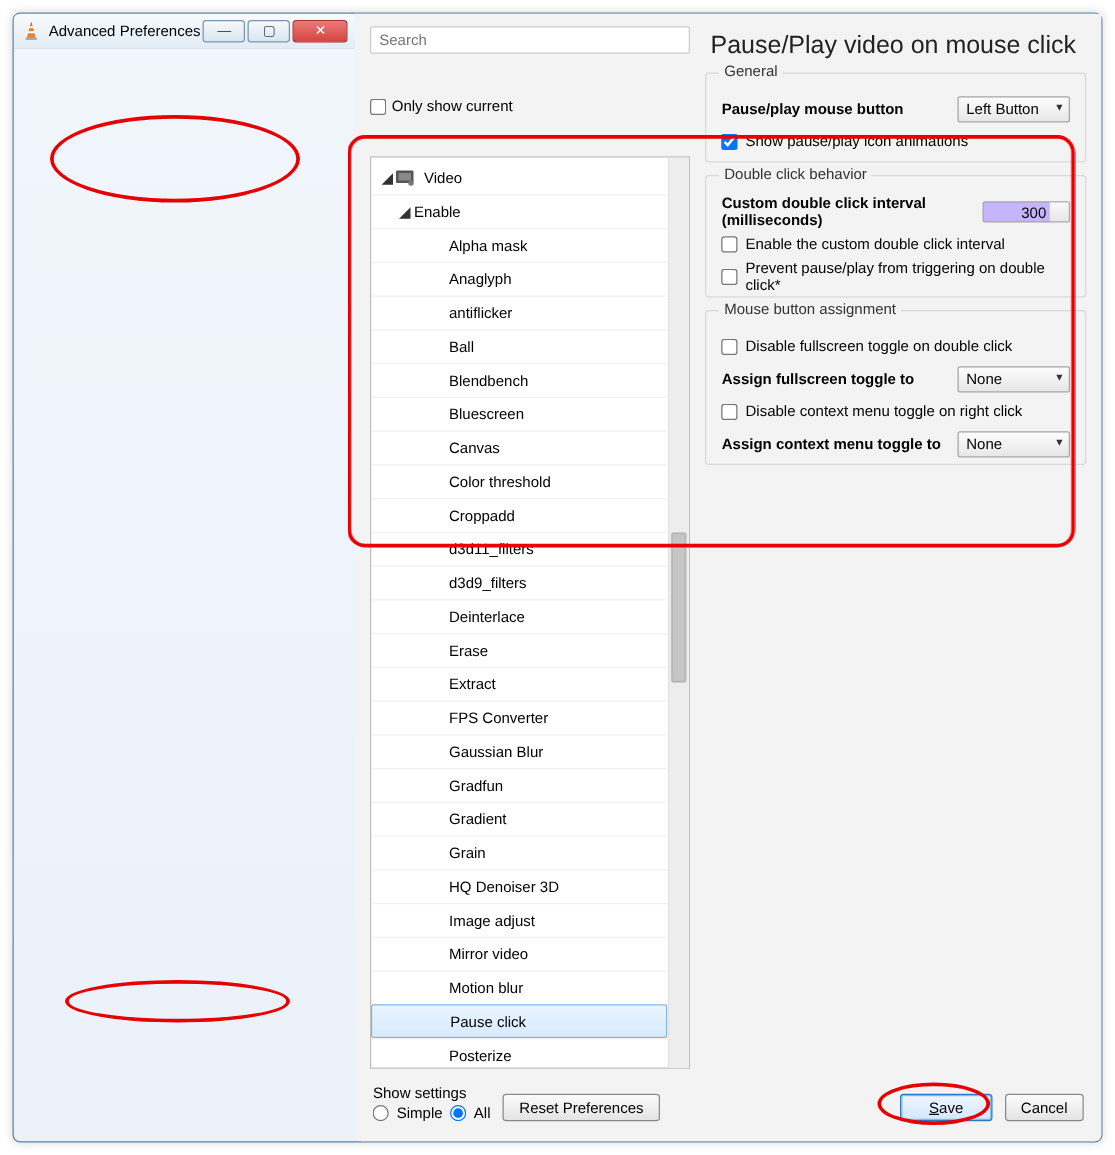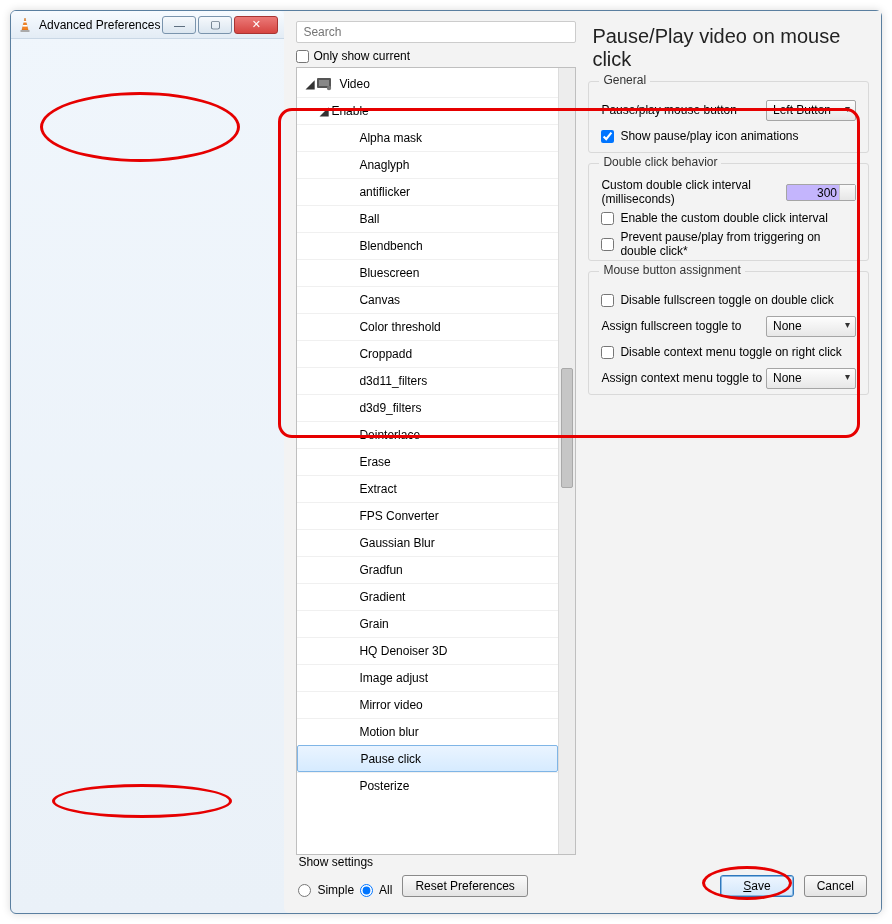--- a/index.html
+++ b/index.html
@@ -12,21 +12,21 @@
 .titlebar .title { flex:1; font-size:12px; color:#000; }
 .titlebar .win-buttons { display:flex; gap:0; }
 .titlebar .win-btn { width:34px; height:18px; border:1px solid #7a94ad; background:linear-gradient(#f6f9fc,#dbe6f0); border-radius:3px; margin-left:2px; display:flex; align-items:center; justify-content:center; font-size:11px; color:#33475a; }
 .titlebar .win-btn.close { background:linear-gradient(#eb7a78,#d64541); color:#fff; border-color:#a83432; width:44px; }
 
 .client { flex:1; background:#f3f3f3; border-bottom-left-radius:5px; border-bottom-right-radius:5px; padding:10px 12px 10px 12px; display:flex; flex-direction:column; position:relative; }
 
 .main-row { flex:1; display:flex; gap:12px; min-height:0; }
 
 
-.sidebar { width:280px; display:flex; flex-direction:column; }
+.sidebar { width:256px; display:flex; flex-direction:column;gap:29px; }
 .search-input { height:22px; border:1px solid #ccc; background:#fff; padding:2px 6px; color:#777; border-radius:2px; margin-bottom:4px; }
 .only-row { display:flex; align-items:center; gap:4px; height:18px; margin-bottom:2px; }
 .only-row input { width:13px; height:13px; }
 .tree-wrap { flex:1; border:1px solid #bfbfbf; background:#fff; overflow:hidden; display:flex; position:relative; }
 .tree { flex:1; overflow-y:auto; padding:2px 0; }
 .tree-item { height:27px; display:flex; align-items:center; padding-left:8px; border-top:1px solid #f0f0f0; white-space:nowrap; cursor:default; font-size:12px; }
 .tree-item:first-child { border-top:none; }
 .tree-item.selected { background:linear-gradient(#eaf4ff,#d6ebff); border:1px solid #7fb5e6; border-radius:2px; }
 .tree-item .arrow { width:12px; display:inline-block; color:#333; }
 .indent-1 { padding-left:22px; }
@@ -34,32 +34,32 @@
 .tree .vid-icon { width:16px; height:14px; margin-right:6px; display:inline-block; }
 .scroll-track { width:17px; background:#ededed; border-left:1px solid #dcdcdc; position:relative; }
 .scroll-thumb { position:absolute; left:2px; right:2px; top:300px; height:120px; background:#c6c6c6; border:1px solid #a9a9a9; border-radius:2px; }
 
 
 .right { flex:1; display:flex; flex-direction:column; }
 .page-title { font-size:20px; font-weight:400; color:#222; padding:4px 0 10px 4px; }
 .groupbox { border:1px solid #d9d9d9; border-radius:3px; background:#f3f3f3; padding:14px 12px 2px 12px; margin-bottom:10px; position:relative; }
 .groupbox .legend { position:absolute; top:-9px; left:10px; background:#f3f3f3; padding:0 4px; font-size:12px; color:#333; }
 .row { display:flex; align-items:center; height:24px; margin:2px 0; }
-.row .lbl { flex:1; }
+.row .lbl { flex:1;font-weight:bold; }
 .row input[type=checkbox] { width:13px; height:13px; margin-right:6px; }
 .combo { width:90px; height:21px; border:1px solid #a5a5a5; background:linear-gradient(#fdfdfd,#e7e7e7); border-radius:2px; display:flex; align-items:center; padding:0 18px 0 6px; position:relative; font-size:12px; }
 .combo::after { content:"▾"; position:absolute; right:5px; top:2px; font-size:10px; color:#333; }
 .spin { width:70px; height:17px; border:1px solid #a5a5a5; background:#c4b5fd; text-align:right; padding:1px 18px 1px 4px; position:relative; border-radius:2px; }
 .spin::after { content:""; position:absolute; right:0; top:0; bottom:0; width:15px; border-left:1px solid #c8c8c8; background:linear-gradient(#f9f9f9,#e6e6e6); }
 .spin .arr-up, .spin .arr-dn { position:absolute; right:3px; font-size:7px; color:#444; line-height:7px; }
 .spin .arr-up { top:2px; } .spin .arr-dn { bottom:2px; }
 
 
 .bottom { height:48px; display:flex; align-items:flex-end; padding:4px 2px 6px 2px; gap:10px; }
-.show-settings { display:flex; flex-direction:column; gap:14px; }
+.show-settings { display:flex; flex-direction:column; gap:2px; }
 .show-settings .radios { display:flex; align-items:center; gap:6px; }
 .btn { height:22px; border:1px solid #8a8a8a; background:linear-gradient(#fbfbfb,#e4e4e4); border-radius:3px; padding:0 12px; display:inline-flex; align-items:center; font-size:12px; cursor:default; }
 .btn.default { border:1px solid #2f78bd; box-shadow:0 0 0 1px #86b7e2 inset; background:linear-gradient(#eef6ff,#d3e7fb); padding:0 22px; }
 .spacer { flex:1; }
 
 
 .anno { position:absolute; border:3px solid #e60000; border-radius:50%; pointer-events:none; z-index:50; }
 .anno-box { position:absolute; border:3px solid #e60000; border-radius:14px; pointer-events:none; z-index:50; }
 </style>
 </head>

